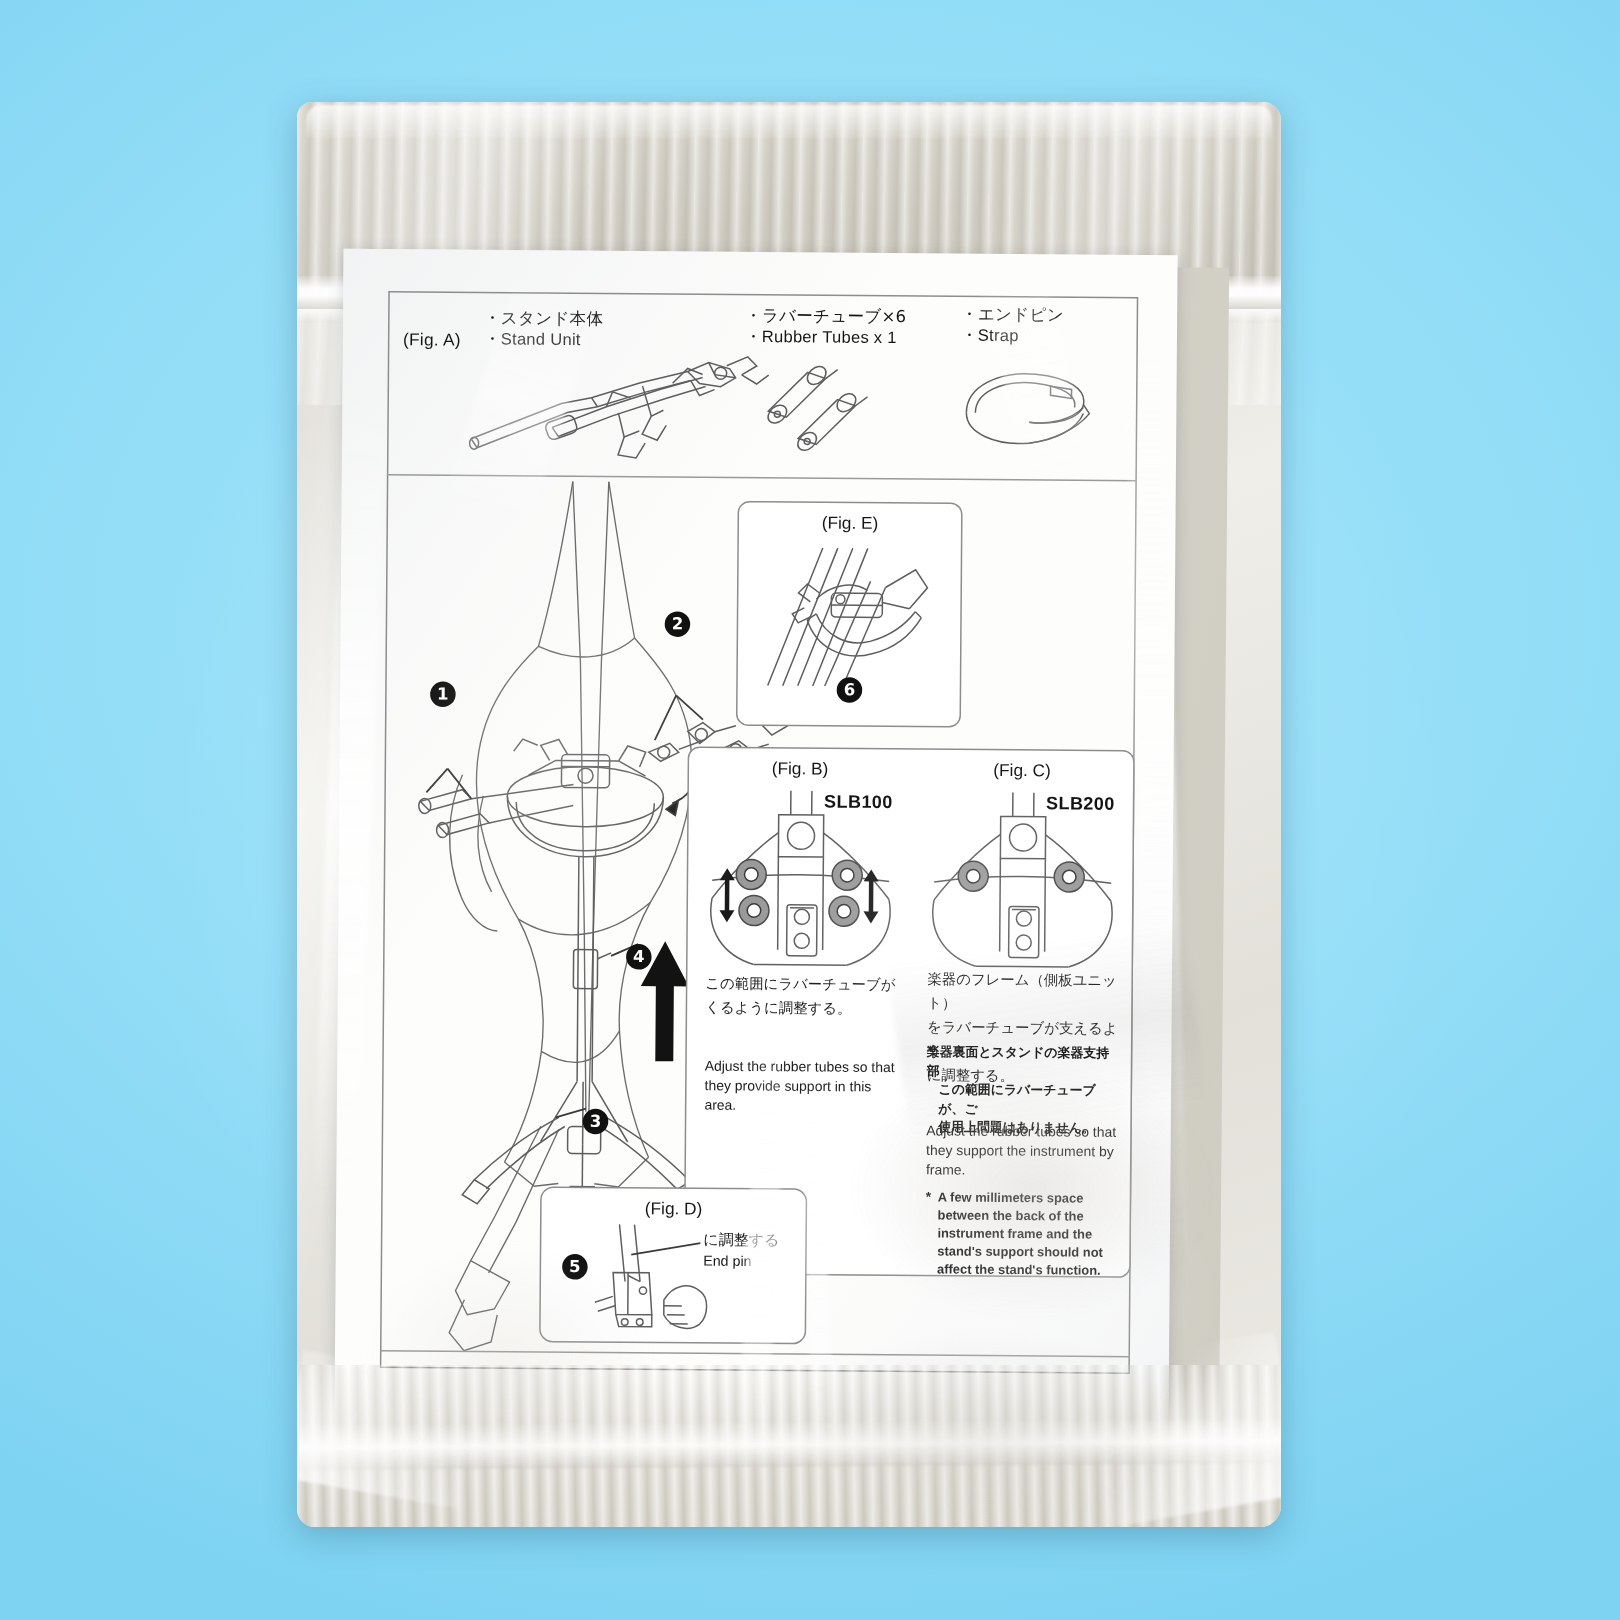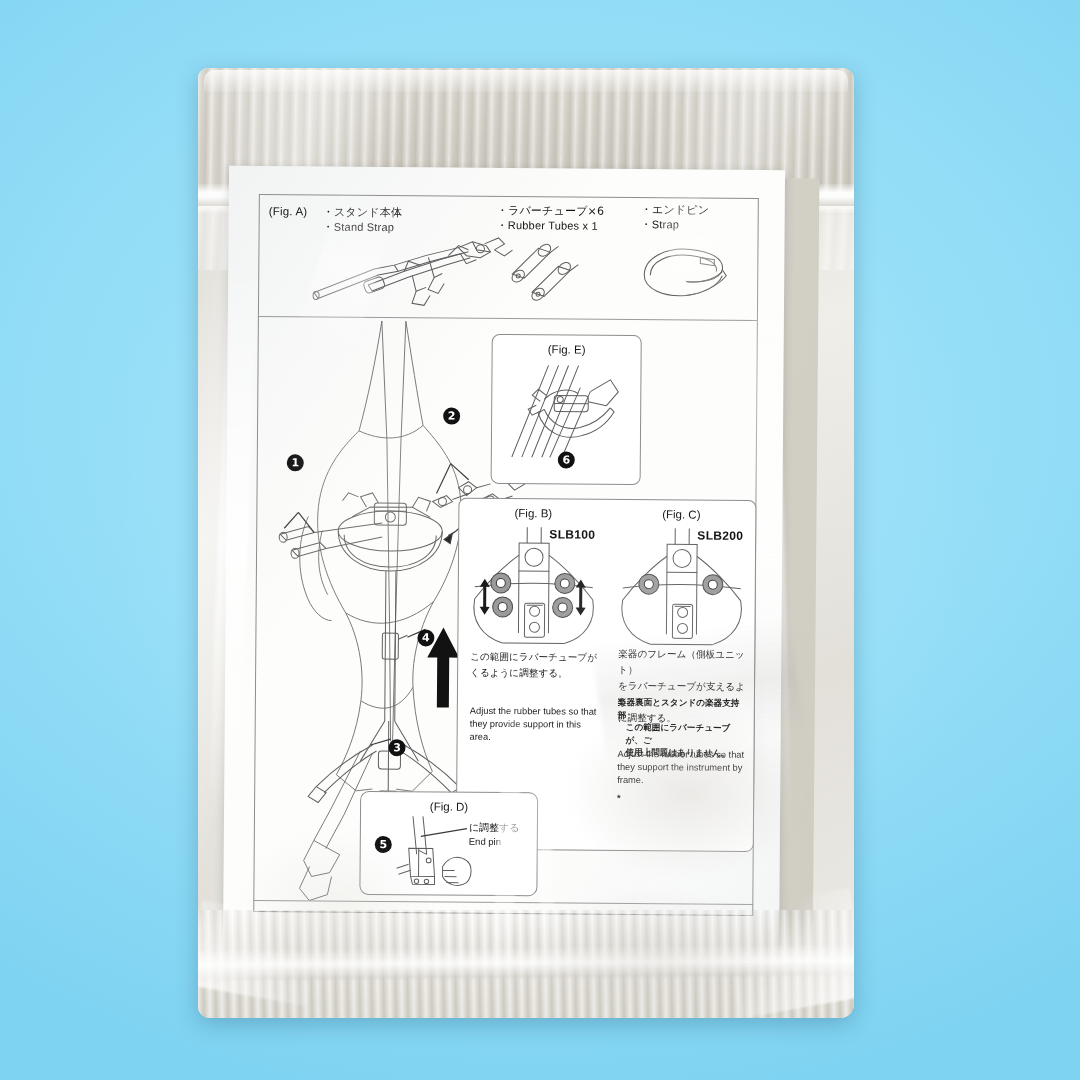--- a/index.html
+++ b/index.html
@@ -234,26 +234,26 @@
 
   <div class="paper">
     <div class="paper-tone"></div>
 
     <div class="sheet">
       <div class="frame"></div>
 
       <div class="figA">
         <div class="figA-labels">
 
-          <div class="lbl" style="left:10px;top:0;">
+          <div class="lbl" style="left:10px;top:16px;">
             <span class="figtag">(Fig. A)</span>
           </div>
           <div class="lbl" style="left:64px;top:0px;">
             <div class="jp">・スタンド本体</div>
-            <div class="en">・Stand Strap</div>
+            <div class="en">・Stand Unit</div>
           </div>
 
           <div class="lbl" style="left:238px;top:-3px;">
             <div class="jp">・ラバーチューブ×6</div>
             <div class="en">・Rubber Tubes x 1</div>
           </div>
 
           <div class="lbl" style="left:382px;top:-5px;">
             <div class="jp">・エンドピン</div>
             <div class="en">・Strap</div>
@@ -517,20 +517,21 @@
             <span class="bullet-dot">*</span>
             <span>楽器裏面とスタンドの楽器支持部</span><br>
             <span style="margin-left:8px;display:inline-block;">この範囲にラバーチューブが、ご</span><br>
             <span style="margin-left:8px;display:inline-block;">使用上問題はありません。</span>
           </div>
 
           <div class="bc-en" style="top:248px;">Adjust the rubber tubes so that they support the instrument by frame.</div>
 
           <div class="bc-note-en" style="top:292px;">
             <span class="bullet-dot" style="position:absolute;left:-8px;top:0;">*</span>
+            <span>A few millimeters space between the back of the instrument frame and the stand's support should not affect the stand's function.</span>
           </div>
         </div>
       </div>
 
       <div class="boxD">
         <div class="box-title">(Fig. D)</div>
         <svg style="position:absolute;left:36px;top:22px;" width="86" height="78">
           <g class="ln">
             <path d="M16 2 L20 40 M26 2 L30 40"></path>
             <path d="M12 34 L36 34 L38 62 L14 62 Z"></path>

